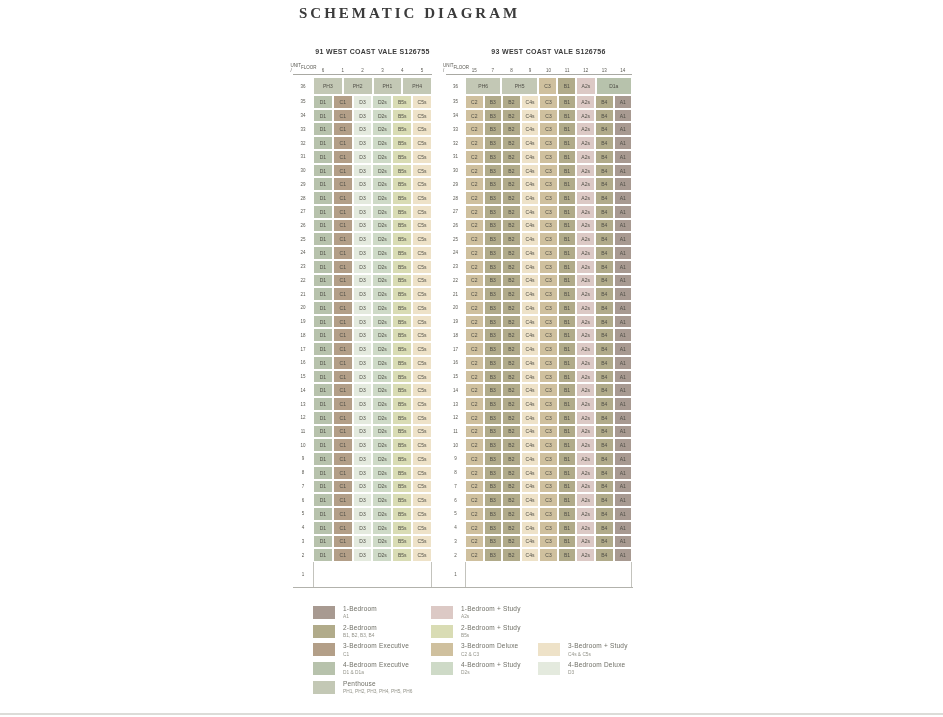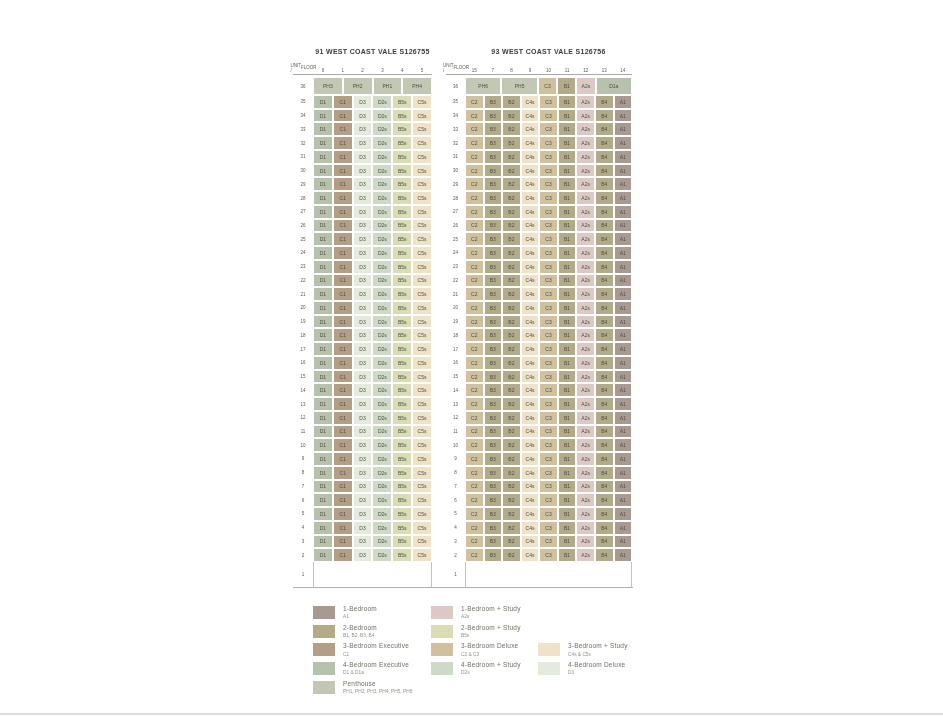--- a/index.html
+++ b/index.html
@@ -48,20 +48,21 @@
   .ltxt { display:flex; flex-direction:column; }
   .llabel { font-size:6.5px; color:#6f6f66; letter-spacing:0.2px; line-height:1.05; white-space:nowrap; }
   .lsub { font-size:4.8px; color:#94948a; margin-top:1.5px; white-space:nowrap; }
 
   .page-bottom-rule { position:absolute; left:0; top:713px; width:943px; height:2px; background:#dcdcd8; }
 </style>
 </head>
 <body>
 
 <div class="canvas">
+  <div class="title">SCHEMATIC DIAGRAM</div>
   <div id="towers">
       <div class="tower t0">
         <div class="tower-name">91 WEST COAST VALE S126755</div>
         <div class="hdr">
           <div class="uf flc">
             <div>UNIT /</div>
             <div>FLOOR</div>
           </div>
           <div class="colnum">6</div>
           <div class="colnum">1</div>

